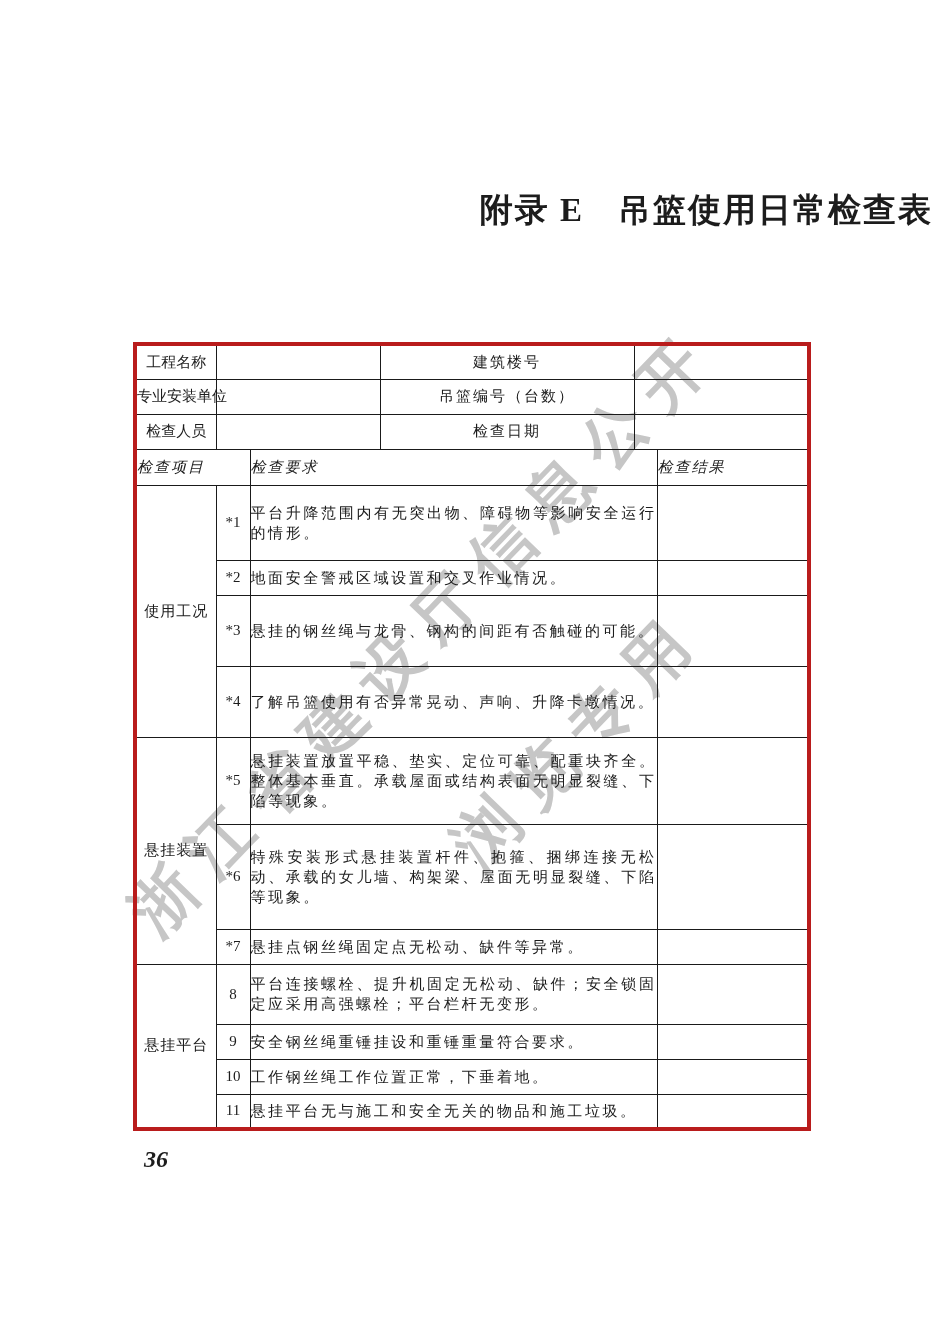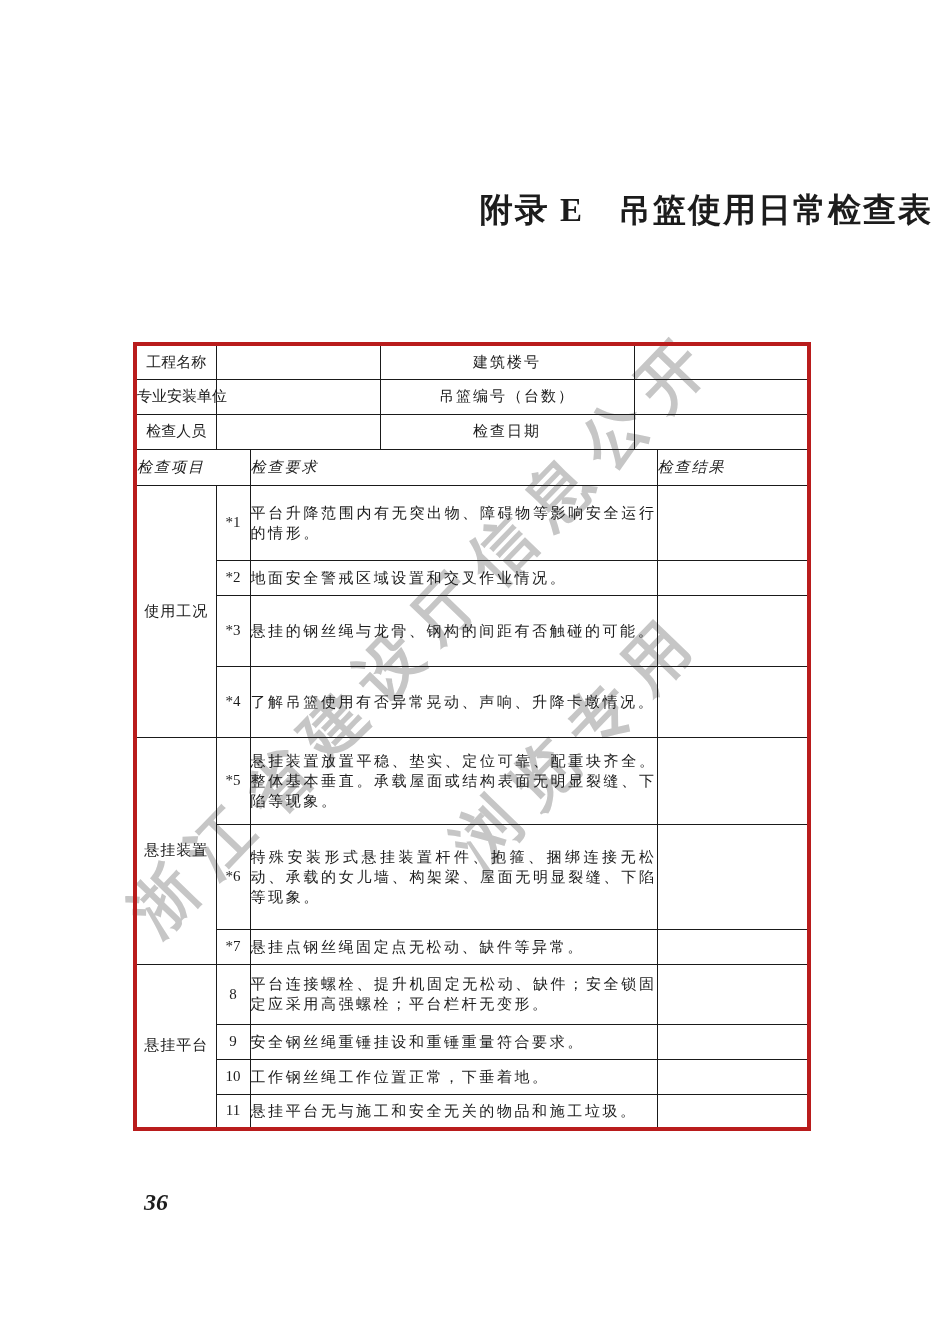--- a/index.html
+++ b/index.html
@@ -37,21 +37,21 @@
   table.checklist td { border:1.6px solid #1a1a1a; padding:0; font-size:15px; vertical-align:middle; }
   td.lbl  { text-align:center; font-size:14.5px; white-space:nowrap; }
   td.lbl2 { text-align:center; font-size:15px; letter-spacing:2px; padding-right:80px; }
   td.hdr  { text-align:left; font-size:15px; letter-spacing:2px;font-style:italic; }
   td.cat  { text-align:center; font-size:15px; letter-spacing:1px;font-family:Liberation Mono, monospace; }
   td.num  { text-align:center; font-size:15px; }
   td.req  { text-align:justify; padding:2px 6px; line-height:20px; letter-spacing:2.6px; }
   
   .page-num {
     position:absolute; left:144px; top:1146px; z-index:1;
-    font-size:24px; font-style:italic; font-weight:bold;margin-top:43px;
+    font-size:24px; font-style:italic; font-weight:bold;
   }
 </style>
 </head>
 <body>
 
 <div class="page">
 
   <div class="watermark" id="wm1">浙江省建设厅信息公开</div>
   <div class="watermark" id="wm2">浏览专用</div>
 

